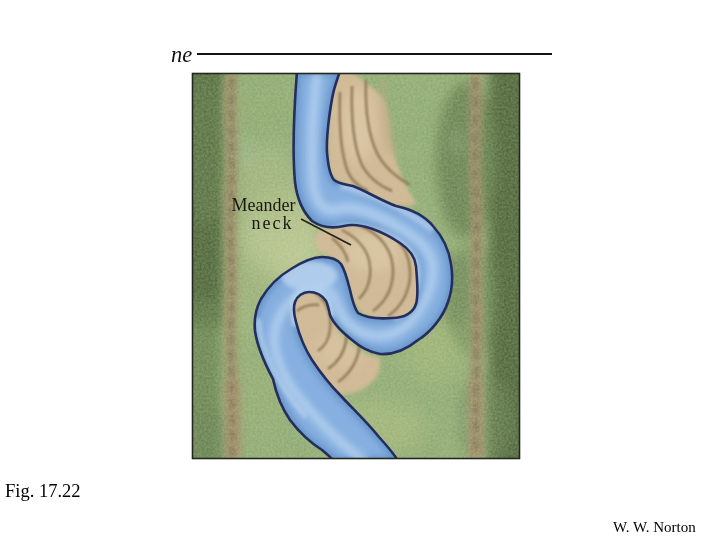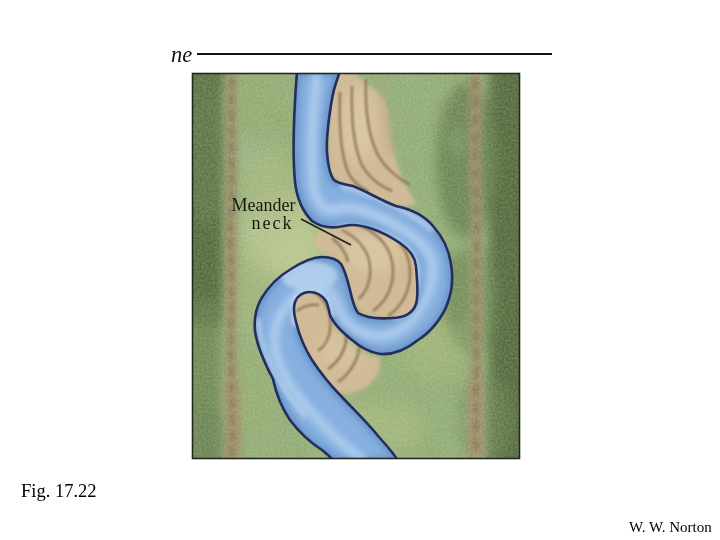--- a/index.html
+++ b/index.html
@@ -1,20 +1,20 @@
 <!DOCTYPE html>
 <html><head>
 <meta charset="utf-8">
 <style>
   html,body{margin:0;padding:0;background:#fff;}
   .page{position:relative;width:720px;height:540px;background:#fff;font-family:"Liberation Serif",serif;}
   .ne{position:absolute;left:171px;top:42px;font-size:22.5px;color:#111;font-style:italic;}
   .rule{position:absolute;left:197px;top:53px;width:355px;height:2px;background:#141414;}
-  .fig{position:absolute;left:21px;top:481px;font-size:18.5px;color:#000;}
-  .norton{position:absolute;left:629px;top:519px;font-size:15px;color:#000;}
+  .fig{position:absolute;left:5px;top:481px;font-size:18.5px;color:#000;}
+  .norton{position:absolute;left:613px;top:519px;font-size:15px;color:#000;}
 </style>
 </head>
 <body>
 <div class="page">
 <svg width="720" height="540" viewBox="0 0 720 540" xmlns="http://www.w3.org/2000/svg" style="position:absolute;left:0;top:0">
 <defs>
   <clipPath id="pic">
           <rect x="192" y="73" width="328" height="386"></rect>
         </clipPath>
   <filter id="soft1" x="-20%" y="-20%" width="140%" height="140%">

